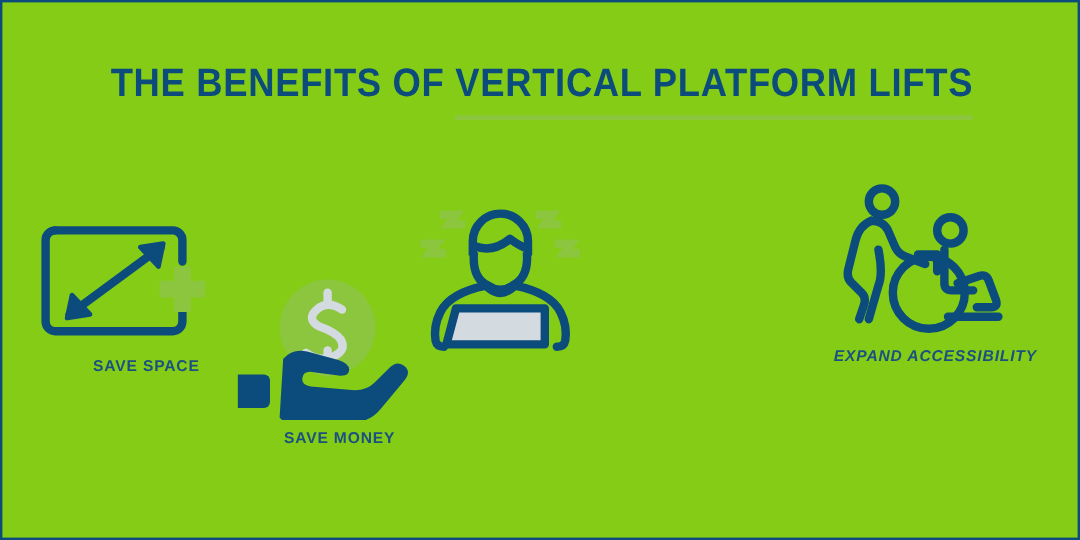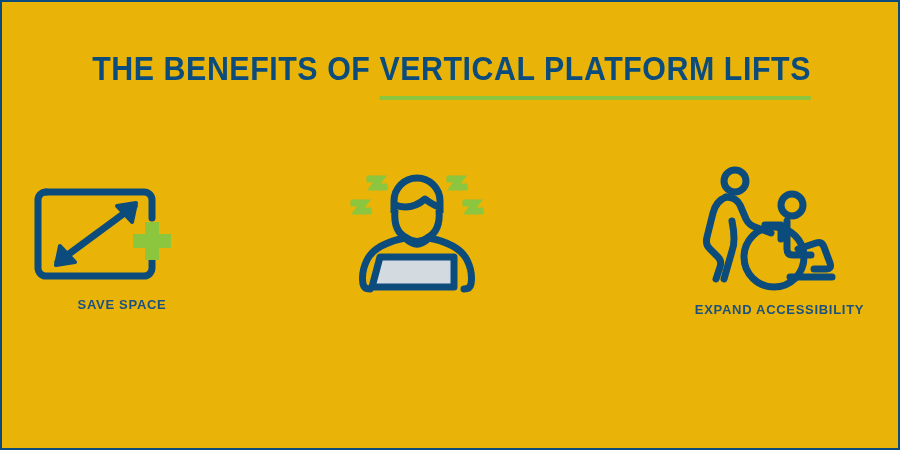--- a/index.html
+++ b/index.html
@@ -12,21 +12,21 @@
     height: 450px;
     font-family: "Liberation Sans", sans-serif;
     background: #ffffff;
     overflow: hidden;
   }
   #infographic {
     position: relative;
     width: 900px;
     height: 450px;
     box-sizing: border-box;
-    background: #eab308;
+    background: #84cc16;
     border: 2px solid #0b4c7c;
     overflow: hidden;
   }
 
   
   .title-wrap {
     position: absolute;
     left: 0;
     top: 48px;
     width: 900px;
@@ -68,21 +68,21 @@
     text-transform: uppercase;
     white-space: nowrap;
     margin-top: 7px;
   }
 
   
   #item-save-space      { left: 30px;  top: 168px; width: 180px; }
   #item-save-money      { left: 196px; top: 228px; width: 170px; }
   #item-reduce-stress   { left: 340px; top: 163px; width: 165px; }
   #item-support-safety  { left: 505px; top: 228px; width: 180px; }
-  #item-expand-access   { left: 690px; top: 163px; width: 175px; }
+  #item-expand-access   { left: 690px; top: 150px; width: 175px; font-style: italic; }
 
   svg { display: block; }
 </style>
 </head>
 <body>
 
 <div id="infographic">
 
   <div class="title-wrap">
     <div class="title">
@@ -100,20 +100,42 @@
         <line x1="26" y1="92" x2="102" y2="36" stroke="#0b4c7c" stroke-width="7" stroke-linecap="round"></line>
         <path d="M100 52 L104 33 L85 36 Z" fill="#0b4c7c" stroke="#0b4c7c" stroke-width="4" stroke-linejoin="round"></path>
         <path d="M28 76 L24 95 L43 92 Z" fill="#0b4c7c" stroke="#0b4c7c" stroke-width="4" stroke-linejoin="round"></path>
 
         <path d="M113 52 h14 v12 h12 v14 h-12 v12 h-14 v-12 h-12 v-14 h12 z" fill="#8cc63e"></path>
       </svg>
     </div>
     <div class="caption">SAVE SPACE</div>
   </div>
 
+  <div class="item" id="item-save-money">
+    <div class="icon-box">
+      <svg width="150" height="120" viewBox="0 0 150 120" aria-hidden="true">
+
+        <circle cx="75" cy="43" r="40" fill="#8cc63e"></circle>
+
+        <path d="M62 78 q13 12 26 0 z" fill="#8cc63e"></path>
+
+        <g fill="none" stroke="#d4dbe0" stroke-width="7" stroke-linecap="round">
+          <path d="M87 28 q-12 -8 -21 0 q-9 8 2 14 q14 5 18 11 q5 9 -6 14 q-12 5 -23 -3"></path>
+          <line x1="75" y1="14" x2="75" y2="24"></line>
+          <line x1="75" y1="62" x2="75" y2="73"></line>
+        </g>
+
+        <path d="M38 69 q8 -9 20 -6 l26 7 q9 3 9 8 q0 6 -9 5 l-22 -3 q-7 -1 -8 5 q-1 6 7 7 l34 3
+                 q12 1 19 -6 l12 -12 q7 -7 13 -2 q6 5 0 12 l-20 24 q-9 11 -24 11 H44 q-6 0 -9 -4 z" fill="#0b4c7c"></path>
+
+        <path d="M0 82 h22 a5 5 0 0 1 5 5 v18 a5 5 0 0 1 -5 5 H0 z" fill="#0b4c7c"></path>
+      </svg>
+    </div>
+    <div class="caption">SAVE MONEY</div>
+  </div>
 
   <div class="item" id="item-reduce-stress">
     <div class="icon-box">
       <svg width="150" height="130" viewBox="0 0 150 130" aria-hidden="true">
 
         <g fill="none" stroke="#8cc63e" stroke-width="7" stroke-linecap="square">
           <path d="M28 14 l10 0 l-6 8 l10 0"></path>
           <path d="M12 38 l10 0 l-6 8 l10 0"></path>
 
           <path d="M108 14 l10 0 l-6 8 l10 0"></path>

